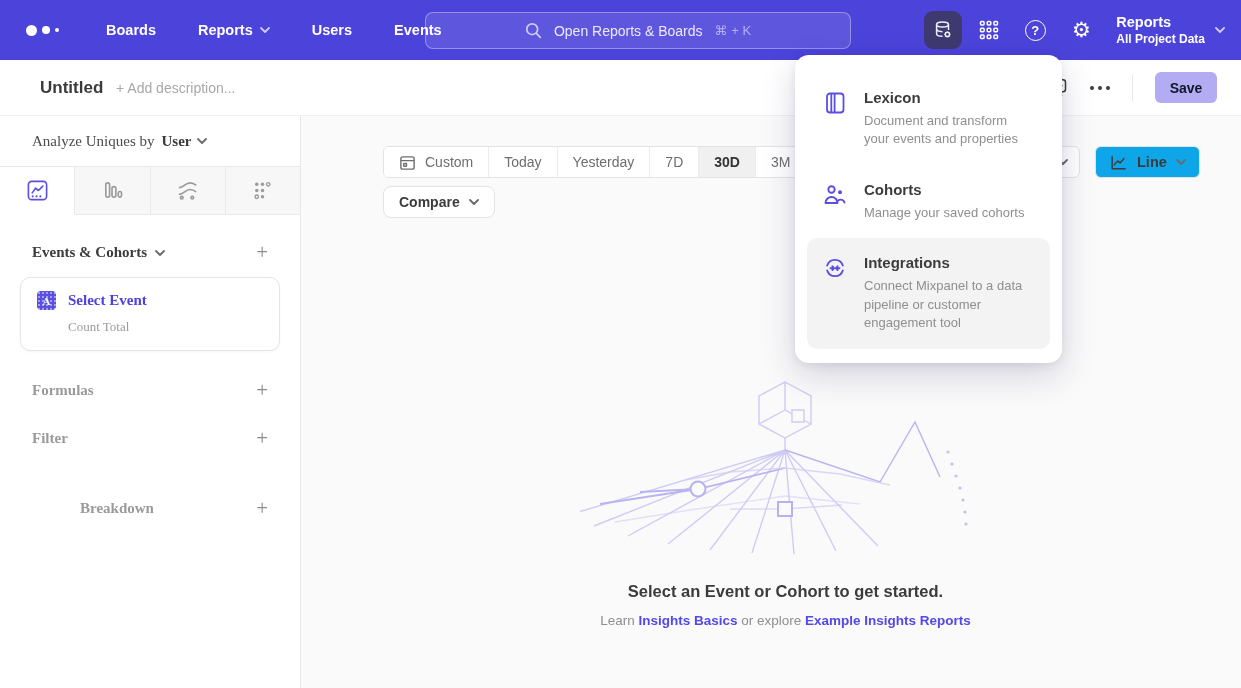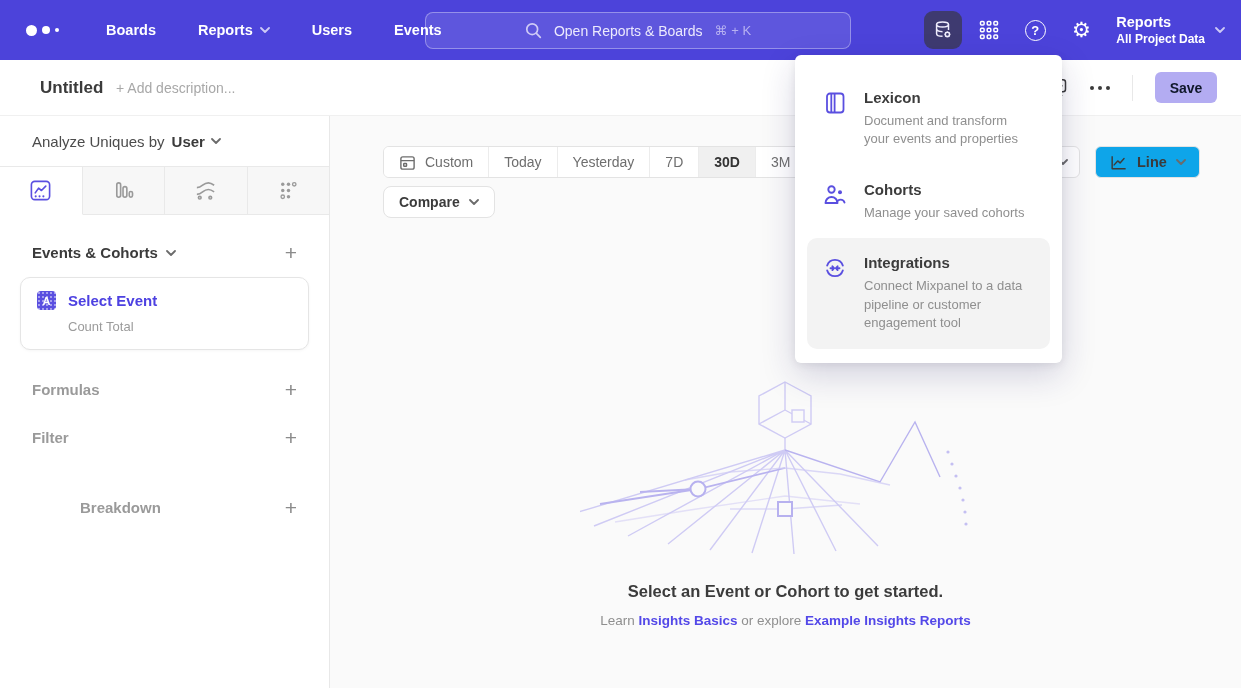--- a/index.html
+++ b/index.html
@@ -50,21 +50,21 @@
   .rtitle { position:absolute; left:40px; top:18px; font-size:17px; font-weight:700; color:#3b3b3b; cursor:text; }
   .rdesc { position:absolute; left:116px; top:20px; font-size:14px; color:#a8a8a8; cursor:text; }
   .hdr-actions { position:absolute; right:24px; top:12px; display:flex; align-items:center; gap:22px; }
   .hdr-ic { color:#3b3b3b; cursor:pointer; display:flex; align-items:center; }
   .dots3 { display:flex; gap:4px; }
   .dots3 i { width:4px; height:4px; border-radius:50%; background:#3b3b3b; display:block; }
   .hdr-div { width:1px; height:26px; background:#e8e8e8; }
   .save-btn { width:62px; height:31px; border:none; border-radius:6px; background:#b3acf2; color:#0f172a; font-size:14px; font-weight:600; font-family:inherit; cursor:default; }
 
   
-  .sidebar { position:absolute; top:116px; left:0; width:330px; bottom:0; background:#fff; border-right:1px solid #e8e8e8; z-index:1; }
+  .sidebar { position:absolute; top:116px; left:0; width:301px; bottom:0; background:#fff; border-right:1px solid #e8e8e8; z-index:1;font-family:Liberation Serif, serif; }
   .analyze-row { height:50px; display:flex; align-items:center; padding:0 32px; font-size:15px; color:#4c4c4c; }
   .analyze-row .val { font-weight:700; color:#3b3b3b; margin-left:7px; display:flex; align-items:center; gap:6px; cursor:pointer; }
   .analyze-row .chev { color:#6b6b6b; }
   .chart-tabs { display:flex; height:49px; border-top:1px solid #e9e9e9; }
   .ctab { flex:1; display:flex; align-items:center; justify-content:center; background:#f7f7f7; border-right:1px solid #e9e9e9; border-bottom:1px solid #e9e9e9; cursor:pointer; }
   .ctab:last-child { border-right:none; }
   .ctab.active { background:#fff; border-bottom-color:#fff; }
   .events-row { margin-top:27px; padding:0 32px; display:flex; align-items:center; }
   .events-row .lbl { font-size:15px; font-weight:700; color:#3b3b3b; display:flex; align-items:center; gap:8px; cursor:pointer; }
   .events-row .chev { color:#6b6b6b; }
@@ -96,21 +96,21 @@
 
   
   .wireframe { position:absolute; left:580px; top:352px; z-index:0; }
   .empty-title { position:absolute; left:330px; right:0; top:582px; text-align:center; font-size:16.5px; font-weight:700; color:#3b3b3b; }
   .empty-links { position:absolute; left:330px; right:0; top:613px; text-align:center; font-size:13.5px; color:#8f8f8f; }
   .empty-links a { color:#5348e8; font-weight:700; text-decoration:none; cursor:pointer; }
 
   
   .menu-panel {
     position:absolute; left:795px; top:55px; width:267px; z-index:7;
-    background:#fff; border-radius:6px; padding:18px 12px 14px;
+    background:#fff; border-radius:14px; padding:18px 12px 14px;
     box-shadow:0 12px 34px rgba(35,30,100,0.18), 0 2px 8px rgba(0,0,0,0.08);
   }
   .menu-item { display:flex; gap:17px; padding:16px 16px; border-radius:10px; cursor:pointer; }
   .menu-item.highlight { background:#f3f3f3; }
   .mi-icon { flex:0 0 24px; margin-top:2px; color:#5a4fe0; }
   .mi-title { font-size:15px; font-weight:700; color:#3c3c3c; display:flex; align-items:center; gap:9px; }
   .mi-desc { margin-top:6px; font-size:13px; color:#8f8f8f; line-height:1.42; max-width:178px; }
   .beta-badge { background:#8f87ee; color:#fff; font-size:9px; font-weight:700; letter-spacing:0.5px; padding:2.5px 6px; border-radius:4px; }
 </style>
 </head>

